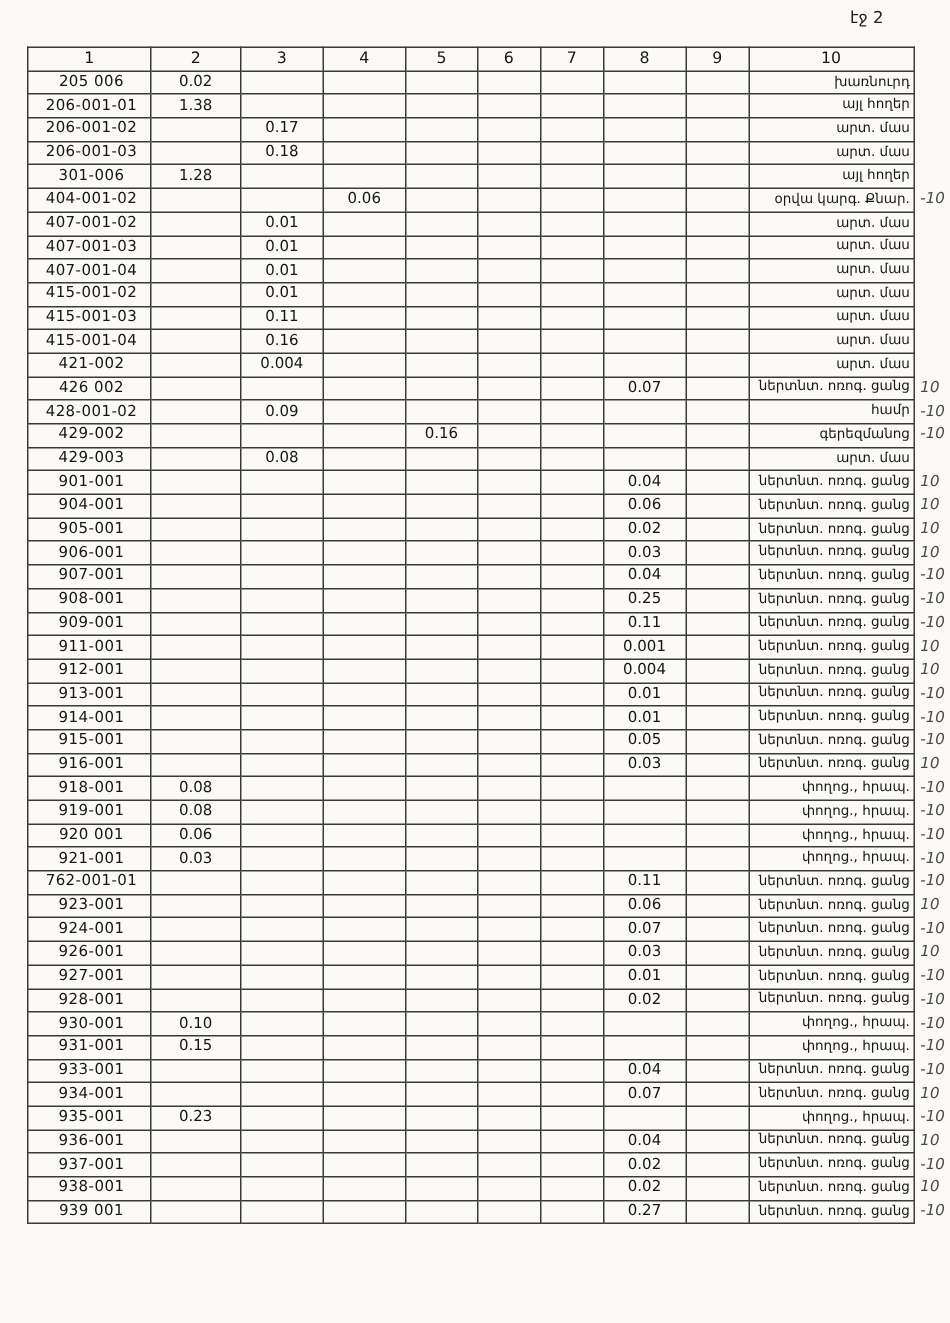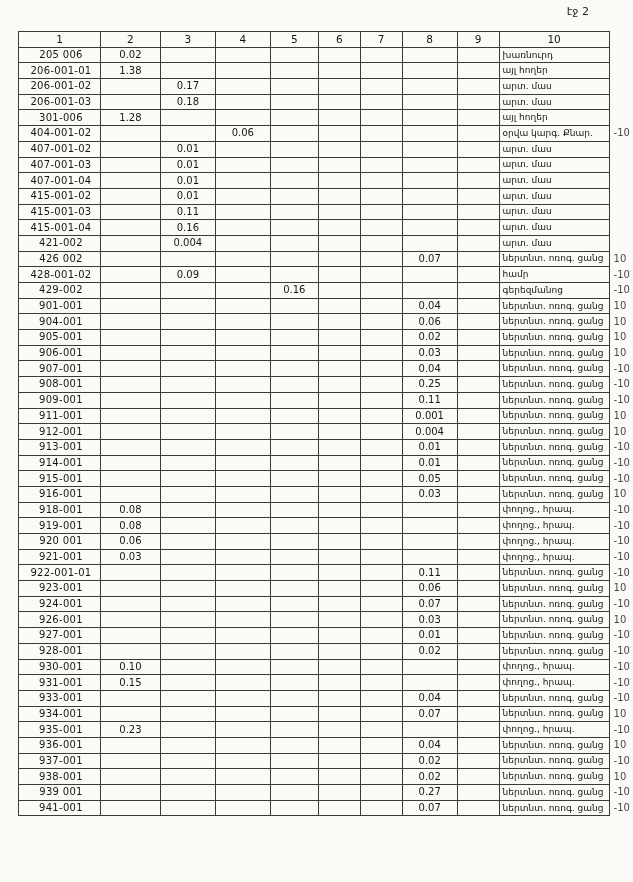--- a/index.html
+++ b/index.html
@@ -31,28 +31,29 @@
     overflow: hidden;
     white-space: nowrap;
     vertical-align: middle;
   }
   .doc-table th.hcell, .doc-table td.bcell {
     border: 1px solid #3a3a3a;
   }
   .doc-table th { font-weight: normal; text-align: center; font-size: 10.5px; }
   td.c1 { text-align: center; padding-left: 5px; letter-spacing: 0.3px; }
   td.c2, td.c3, td.c4, td.c5, td.c6, td.c7, td.c8, td.c9 { text-align: center; }
-  td.c10 { text-align: left; font-size: 9px; padding-left: 3px; }
+  td.c10 { text-align: right; font-size: 9px; padding-left: 3px; }
   .margin-cell {
     border: none !important;
     background: transparent;
     font-size: 8px;
     color: #4a4a4a;
     text-align: left;
     padding-left: 4px !important;
+    font-style: italic;
   }
 </style>
 </head>
 <body>
 
 <div class="page-label">էջ 2</div>
 
 <table class="doc-table">
   <colgroup>
     <col style="width:82px">
@@ -285,20 +286,33 @@
         <td class="bcell c4"></td>
         <td class="bcell c5">0.16</td>
         <td class="bcell c6"></td>
         <td class="bcell c7"></td>
         <td class="bcell c8"></td>
         <td class="bcell c9"></td>
         <td class="bcell c10">գերեզմանոց</td>
         <td class="margin-cell">-10</td>
       </tr>
       <tr>
+        <td class="bcell c1">429-003</td>
+        <td class="bcell c2"></td>
+        <td class="bcell c3">0.08</td>
+        <td class="bcell c4"></td>
+        <td class="bcell c5"></td>
+        <td class="bcell c6"></td>
+        <td class="bcell c7"></td>
+        <td class="bcell c8"></td>
+        <td class="bcell c9"></td>
+        <td class="bcell c10">արտ. մաս</td>
+        <td class="margin-cell"></td>
+      </tr>
+      <tr>
         <td class="bcell c1">901-001</td>
         <td class="bcell c2"></td>
         <td class="bcell c3"></td>
         <td class="bcell c4"></td>
         <td class="bcell c5"></td>
         <td class="bcell c6"></td>
         <td class="bcell c7"></td>
         <td class="bcell c8">0.04</td>
         <td class="bcell c9"></td>
         <td class="bcell c10">ներտնտ. ոռոգ. ցանց</td>
@@ -506,21 +520,21 @@
         <td class="bcell c4"></td>
         <td class="bcell c5"></td>
         <td class="bcell c6"></td>
         <td class="bcell c7"></td>
         <td class="bcell c8"></td>
         <td class="bcell c9"></td>
         <td class="bcell c10">փողոց., հրապ.</td>
         <td class="margin-cell">-10</td>
       </tr>
       <tr>
-        <td class="bcell c1">922-001-01</td>
+        <td class="bcell c1">762-001-01</td>
         <td class="bcell c2"></td>
         <td class="bcell c3"></td>
         <td class="bcell c4"></td>
         <td class="bcell c5"></td>
         <td class="bcell c6"></td>
         <td class="bcell c7"></td>
         <td class="bcell c8">0.11</td>
         <td class="bcell c9"></td>
         <td class="bcell c10">ներտնտ. ոռոգ. ցանց</td>
         <td class="margin-cell">-10</td>
@@ -696,31 +710,18 @@
       </tr>
       <tr>
         <td class="bcell c1">939 001</td>
         <td class="bcell c2"></td>
         <td class="bcell c3"></td>
         <td class="bcell c4"></td>
         <td class="bcell c5"></td>
         <td class="bcell c6"></td>
         <td class="bcell c7"></td>
         <td class="bcell c8">0.27</td>
-        <td class="bcell c9"></td>
-        <td class="bcell c10">ներտնտ. ոռոգ. ցանց</td>
-        <td class="margin-cell">-10</td>
-      </tr>
-      <tr>
-        <td class="bcell c1">941-001</td>
-        <td class="bcell c2"></td>
-        <td class="bcell c3"></td>
-        <td class="bcell c4"></td>
-        <td class="bcell c5"></td>
-        <td class="bcell c6"></td>
-        <td class="bcell c7"></td>
-        <td class="bcell c8">0.07</td>
         <td class="bcell c9"></td>
         <td class="bcell c10">ներտնտ. ոռոգ. ցանց</td>
         <td class="margin-cell">-10</td>
       </tr>
     </tbody>
 </table>
 
 </body></html>

